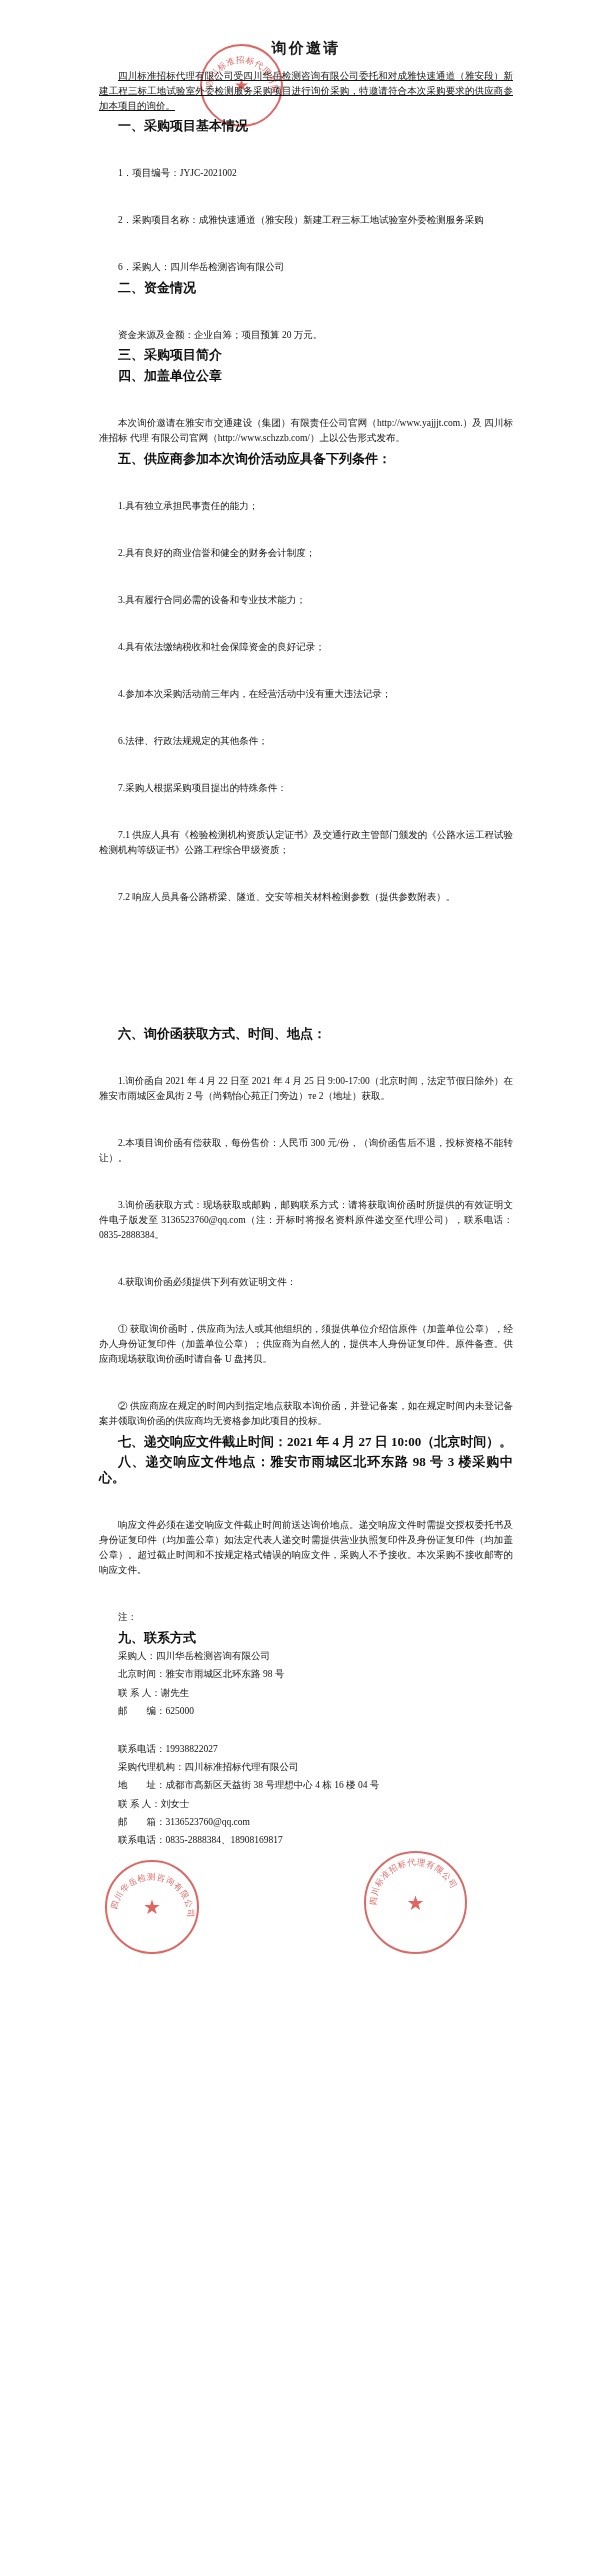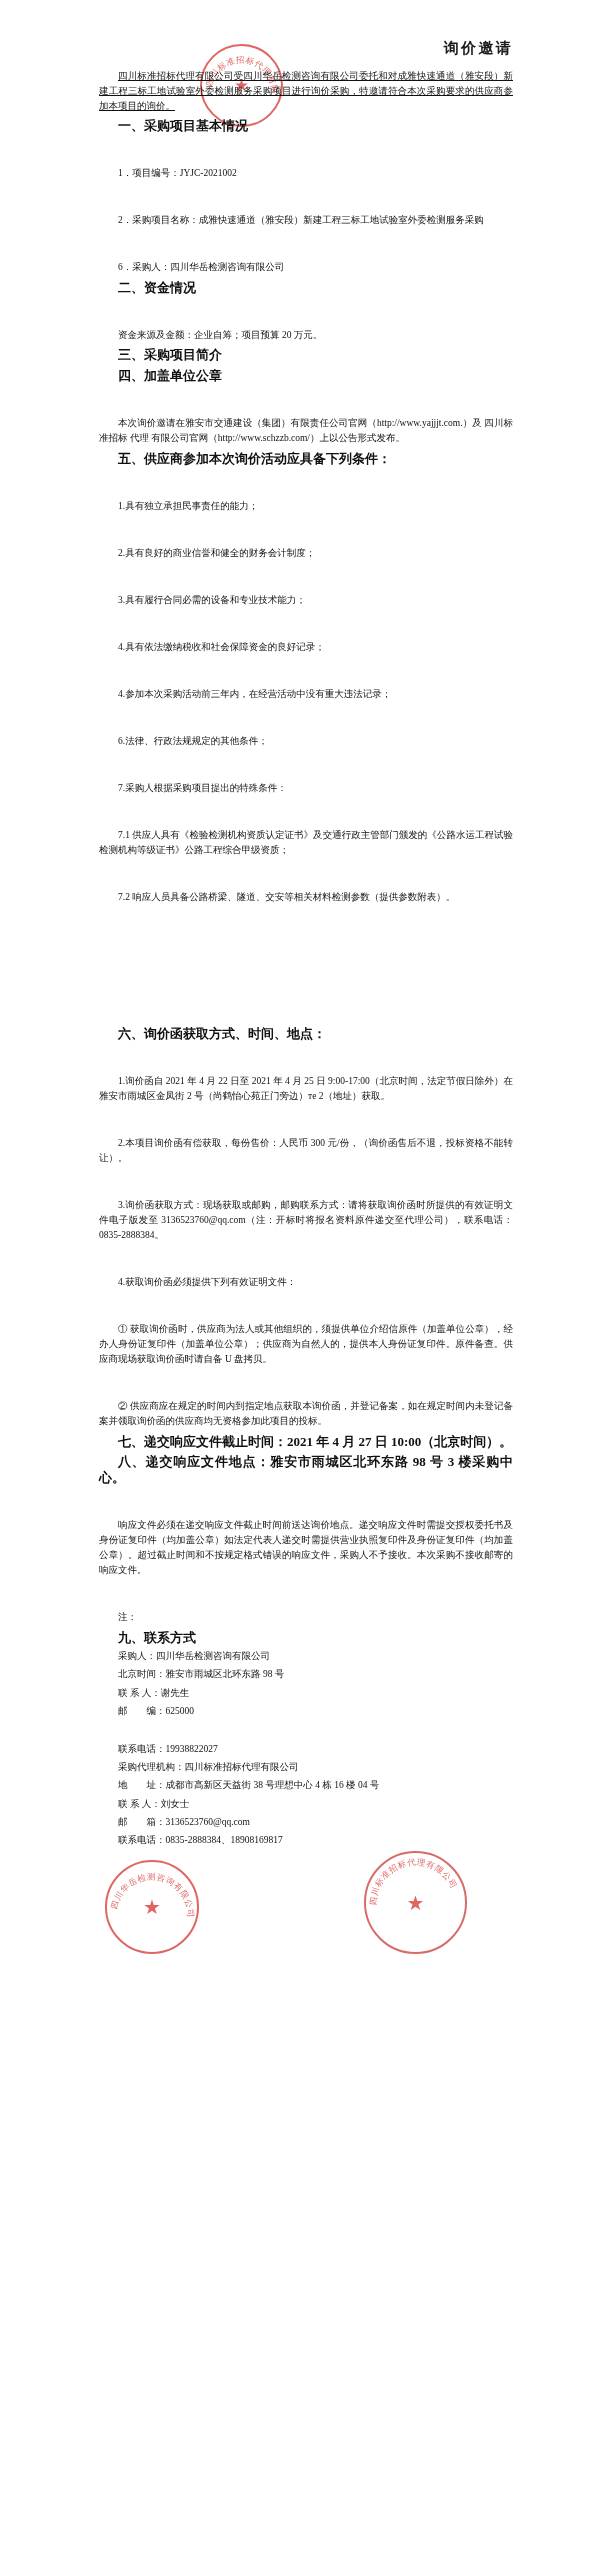--- a/index.html
+++ b/index.html
@@ -22,21 +22,21 @@
     padding: 0;
     box-sizing: border-box;
   }
   .content {
     position: absolute;
     left: 99px;
     top: 39px;
     width: 414px;
   }
   .doc-title {
-    text-align: right;
+    text-align: center;
     font-size: 15px;
     font-weight: bold;
     letter-spacing: 2.3px;
     color: #1b1b1b;
     margin-bottom: 10.6px;
     font-family: "Liberation Serif", "DejaVu Serif", serif;
   }
   p {
     margin: 0 0 3px 0;
     font-size: 9.5px;

